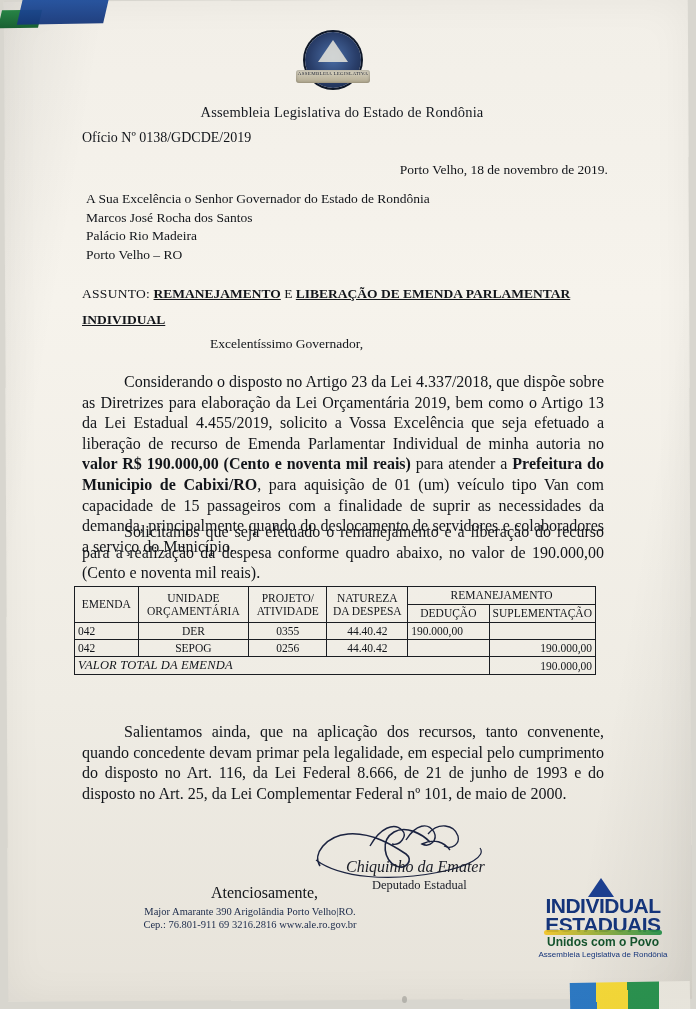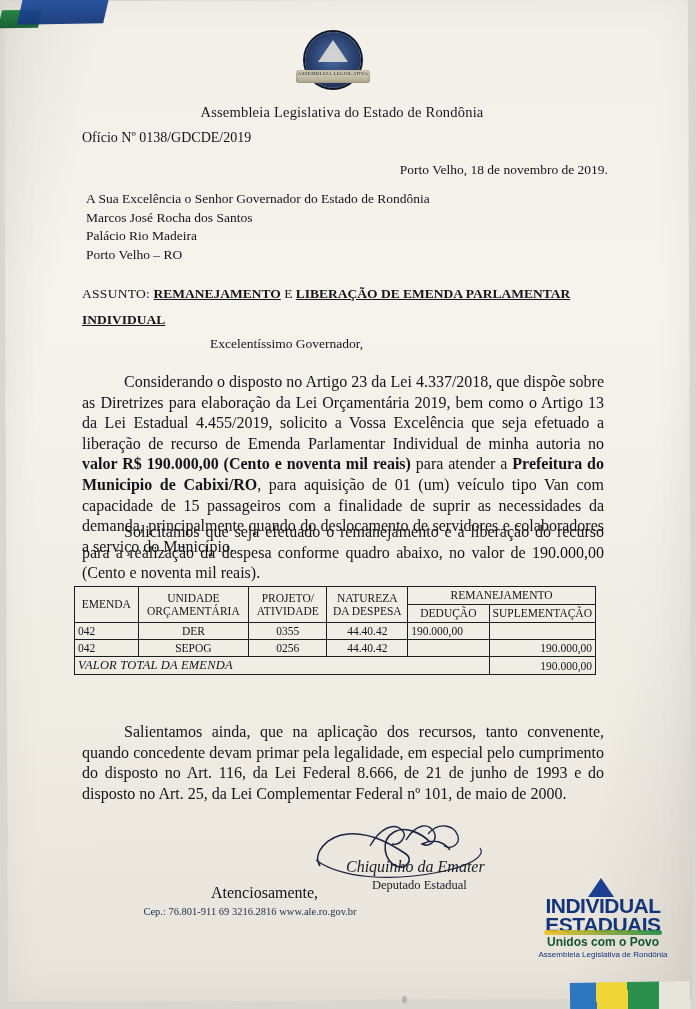--- a/index.html
+++ b/index.html
@@ -408,20 +408,21 @@
         <path d="M60,26 C70,8 84,2 92,10 C98,16 90,26 82,24" fill="none" stroke="#1b2340" stroke-width="1.4"></path>
         <path d="M96,20 C106,4 118,2 124,12 C128,20 120,28 112,24 C124,18 134,22 140,30" fill="none" stroke="#1b2340" stroke-width="1.4"></path>
         <path d="M118,14 C128,2 144,4 148,16 C150,24 142,30 134,26" fill="none" stroke="#1b2340" stroke-width="1.3"></path>
         <path d="M6,40 C30,58 80,62 130,52 C160,46 176,36 170,28" fill="none" stroke="#1b2340" stroke-width="1.2"></path>
       </svg>
       <div class="sig-name">Chiquinho da Emater</div>
       <div class="sig-role">Deputado Estadual</div>
     </div>
 
     <div class="footer-addr">
+      <div>Major Amarante 390 Arigolândia  Porto Velho|RO.</div>
       <div>Cep.: 76.801-911  69 3216.2816  www.ale.ro.gov.br</div>
     </div>
 
     <div class="logo">
       <div class="star"></div>
       <div class="l1">INDIVIDUAL</div>
       <div class="l2">ESTADUAIS</div>
       <div class="swoosh"></div>
       <div class="l3">Unidos com o Povo</div>
       <div class="l4">Assembleia Legislativa de Rondônia</div>

